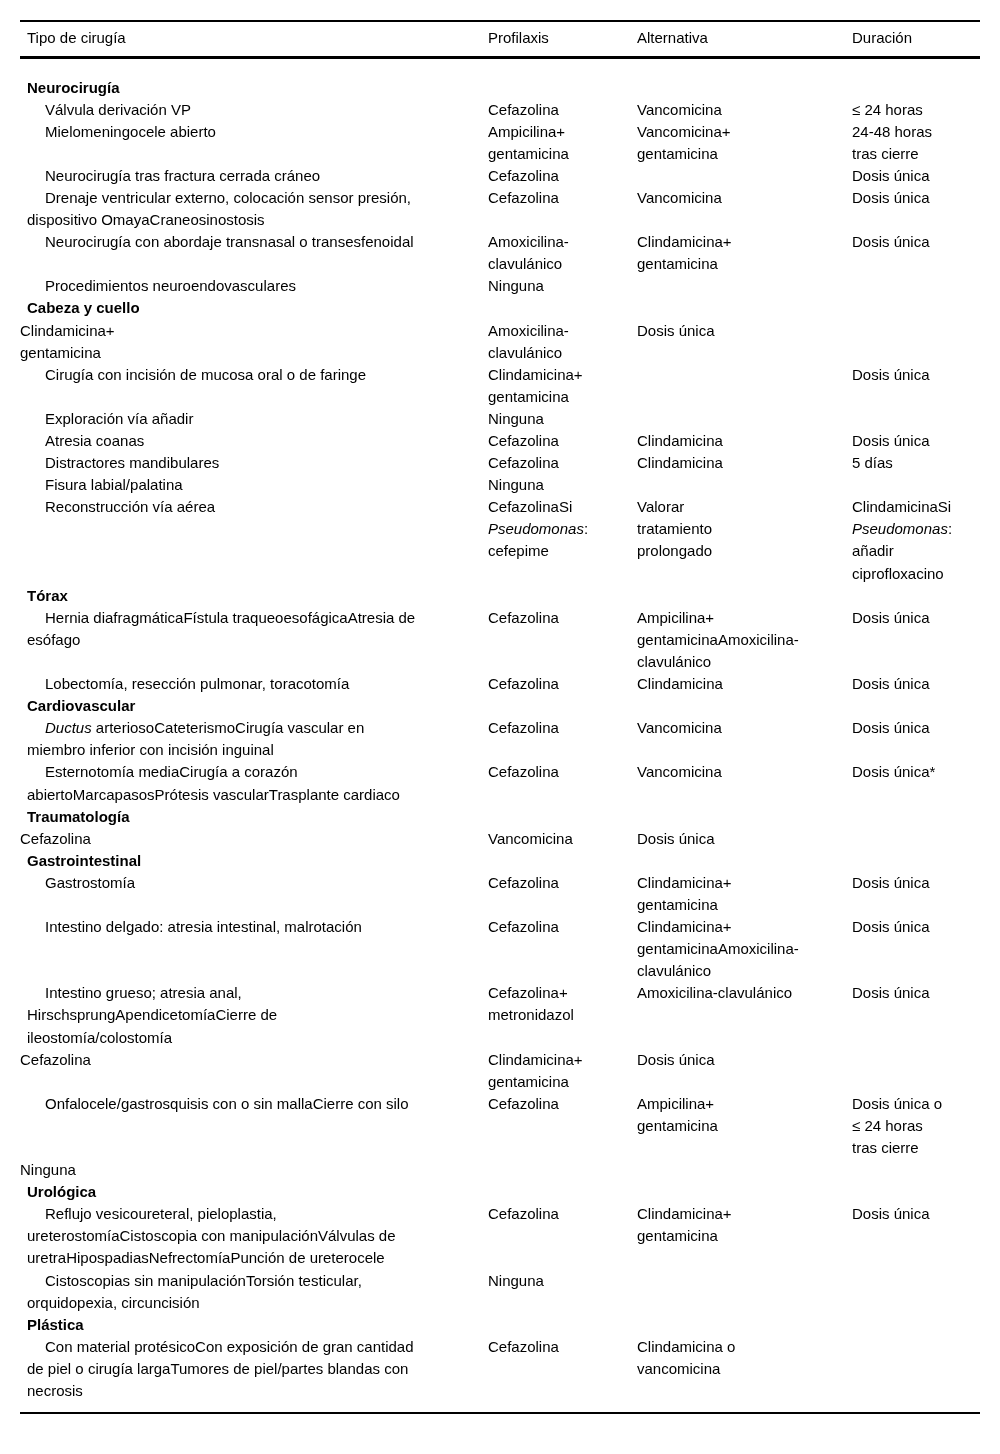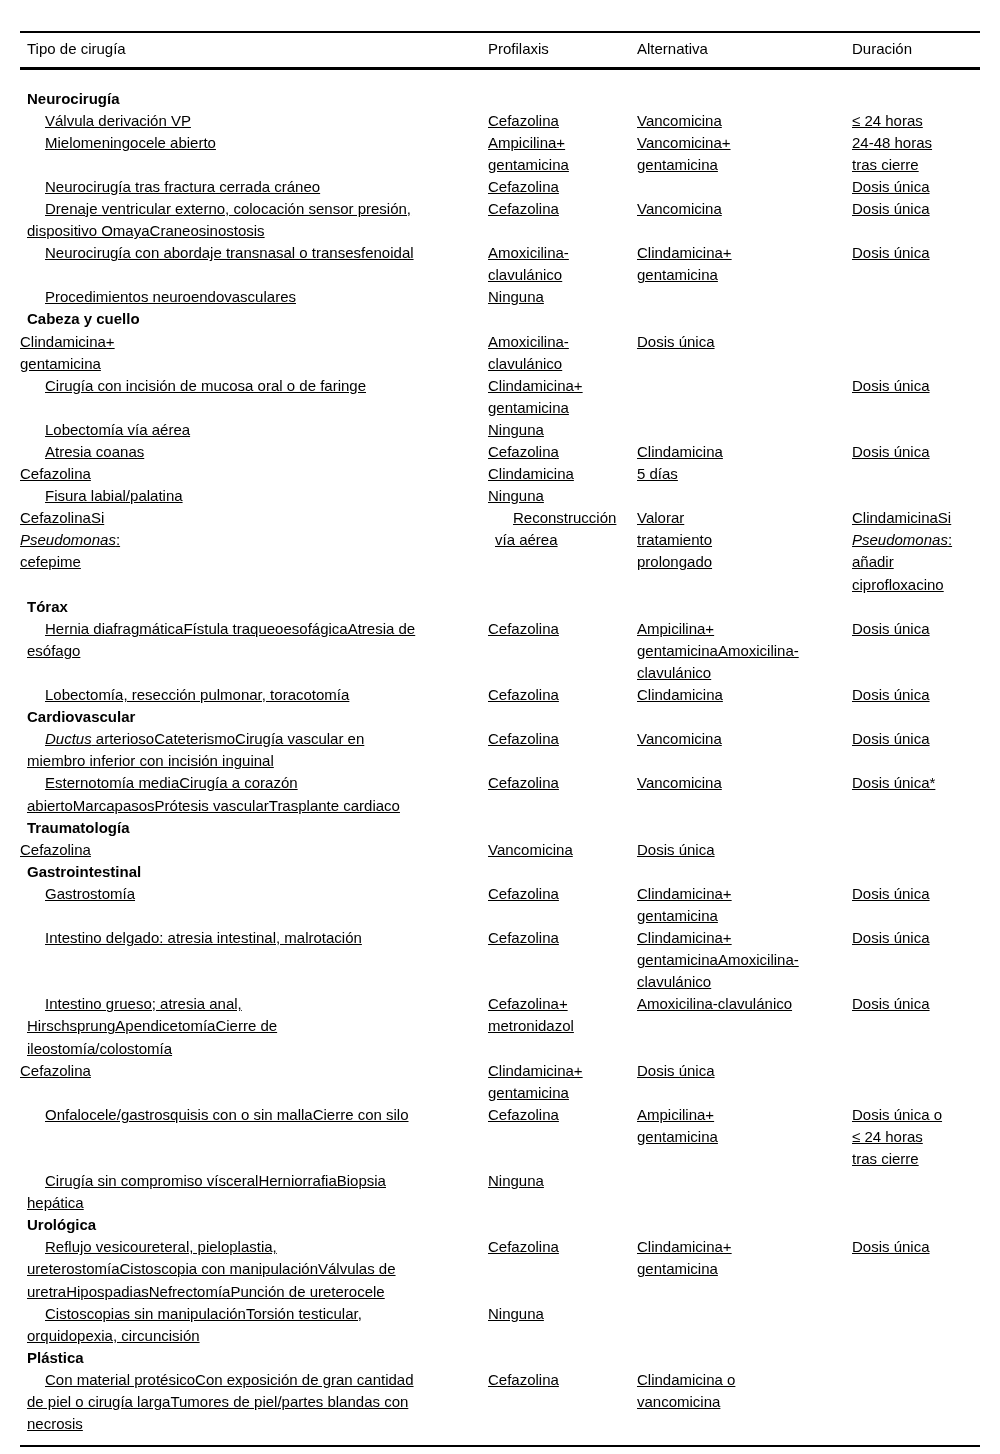--- a/index.html
+++ b/index.html
@@ -11,21 +11,21 @@
     width: 1000px;
     height: 1454px;
     position: relative;
     font-family: "Liberation Sans", "DejaVu Sans", sans-serif;
     color: #000000;
     -webkit-font-smoothing: antialiased;
   }
   .ptable {
     position: absolute;
     left: 20px;
-    top: 31px;
+    top: 20px;
     width: 960px;
   }
   .rule {
     background: #000000;
     width: 100%;
   }
   .rule-top { height: 2px; }
   .rule-mid { height: 2.5px; }
   .rule-bottom { height: 2px; }
   .header-row {
@@ -42,21 +42,20 @@
     margin-top: 12px;
   }
   .section-row {
     font-weight: bold;
     padding-left: 7px;
   }
   .row {
     display: grid;
     grid-template-columns: 468px 149px 215px 128px;
     align-items: start;
-    text-decoration: underline;
   }
   .cell {
     white-space: pre-line;
     padding-right: 6px;
     box-sizing: border-box;
   }
   .c1 {
     padding-left: 7px;
     text-indent: 18px;
   }
@@ -131,47 +130,48 @@
         <div class="cell c4">Dosis única</div>
       </div>
       <div class="row">
         <div class="cell c1">Cirugía con incisión de mucosa oral o de faringe</div>
         <div class="cell c2">Clindamicina+
 gentamicina</div>
         <div class="cell c3"></div>
         <div class="cell c4">Dosis única</div>
       </div>
       <div class="row">
-        <div class="cell c1">Lobectomía vía aérea</div>
+        <div class="cell c1">Exploración vía añadir</div>
         <div class="cell c2">Ninguna</div>
         <div class="cell c3"></div>
         <div class="cell c4"></div>
       </div>
       <div class="row">
         <div class="cell c1">Atresia coanas</div>
         <div class="cell c2">Cefazolina</div>
         <div class="cell c3">Clindamicina</div>
         <div class="cell c4">Dosis única</div>
       </div>
       <div class="row">
+        <div class="cell c1">Distractores mandibulares</div>
         <div class="cell c2">Cefazolina</div>
         <div class="cell c3">Clindamicina</div>
         <div class="cell c4">5 días</div>
       </div>
       <div class="row">
         <div class="cell c1">Fisura labial/palatina</div>
         <div class="cell c2">Ninguna</div>
         <div class="cell c3"></div>
         <div class="cell c4"></div>
       </div>
       <div class="row">
+        <div class="cell c1">Reconstrucción vía aérea</div>
         <div class="cell c2"><span>CefazolinaSi
 </span><span class="italic">Pseudomonas</span><span>:
 cefepime</span></div>
-        <div class="cell c1">Reconstrucción vía aérea</div>
         <div class="cell c4">Valorar
 tratamiento
 prolongado</div>
         <div class="cell c3"><span>ClindamicinaSi
 </span><span class="italic">Pseudomonas</span><span>: añadir
 ciprofloxacino</span></div>
       </div>
       <div class="section-row">Tórax</div>
       <div class="row">
         <div class="cell c1">Hernia diafragmáticaFístula traqueoesofágicaAtresia de
@@ -243,22 +243,20 @@
       <div class="row">
         <div class="cell c1">Onfalocele/gastrosquisis con o sin mallaCierre con silo</div>
         <div class="cell c2">Cefazolina</div>
         <div class="cell c3">Ampicilina+
 gentamicina</div>
         <div class="cell c4">Dosis única o
 ≤ 24 horas
 tras cierre</div>
       </div>
       <div class="row">
-        <div class="cell c1">Cirugía sin compromiso vísceralHerniorrafiaBiopsia
-hepática</div>
         <div class="cell c2">Ninguna</div>
         <div class="cell c3"></div>
         <div class="cell c4"></div>
       </div>
       <div class="section-row">Urológica</div>
       <div class="row">
         <div class="cell c1">Reflujo vesicoureteral, pieloplastia,
 ureterostomíaCistoscopia con manipulaciónVálvulas de
 uretraHipospadiasNefrectomíaPunción de ureterocele</div>
         <div class="cell c2">Cefazolina</div>

